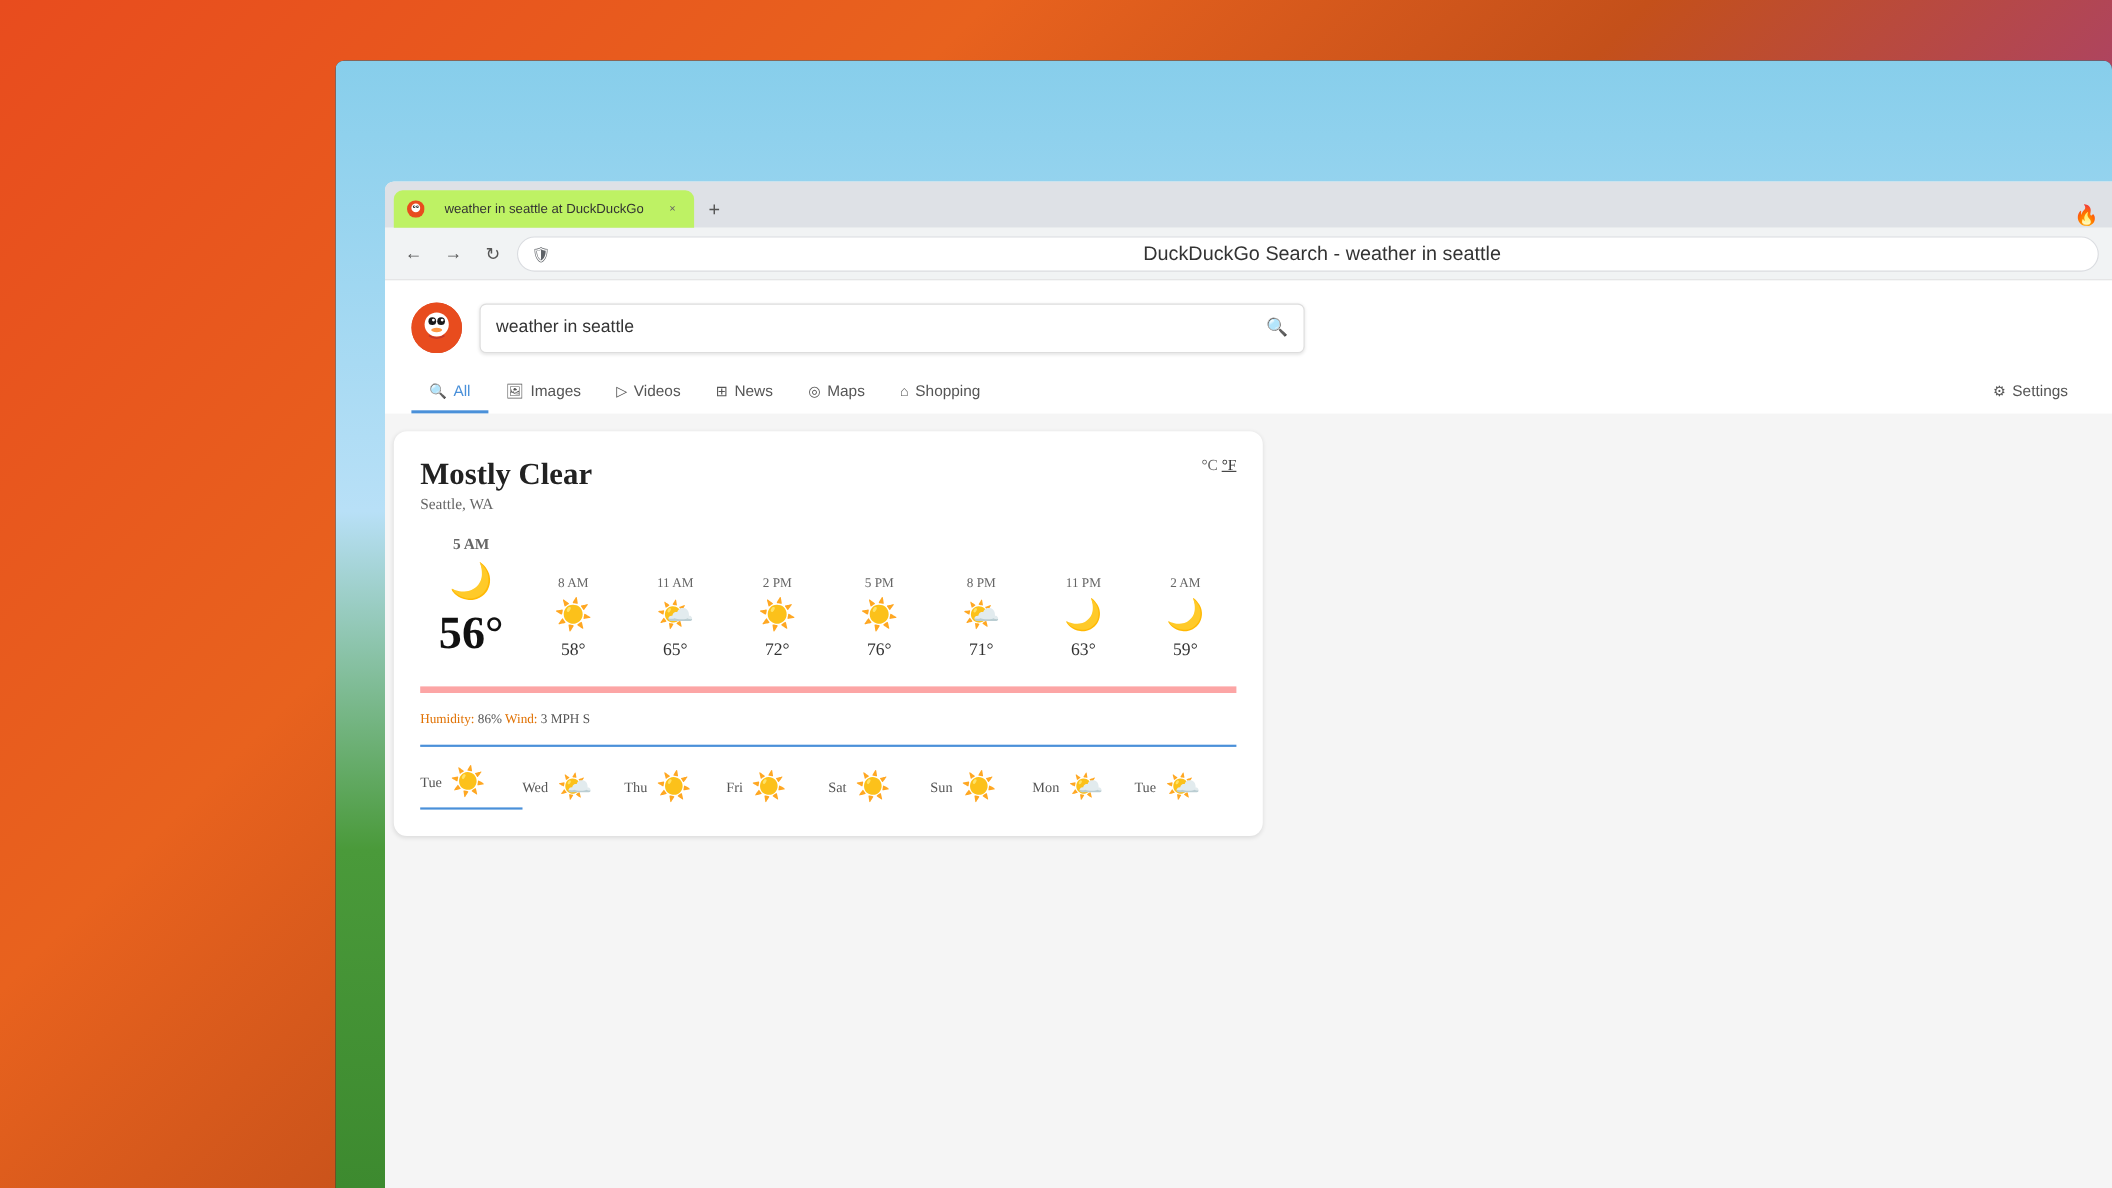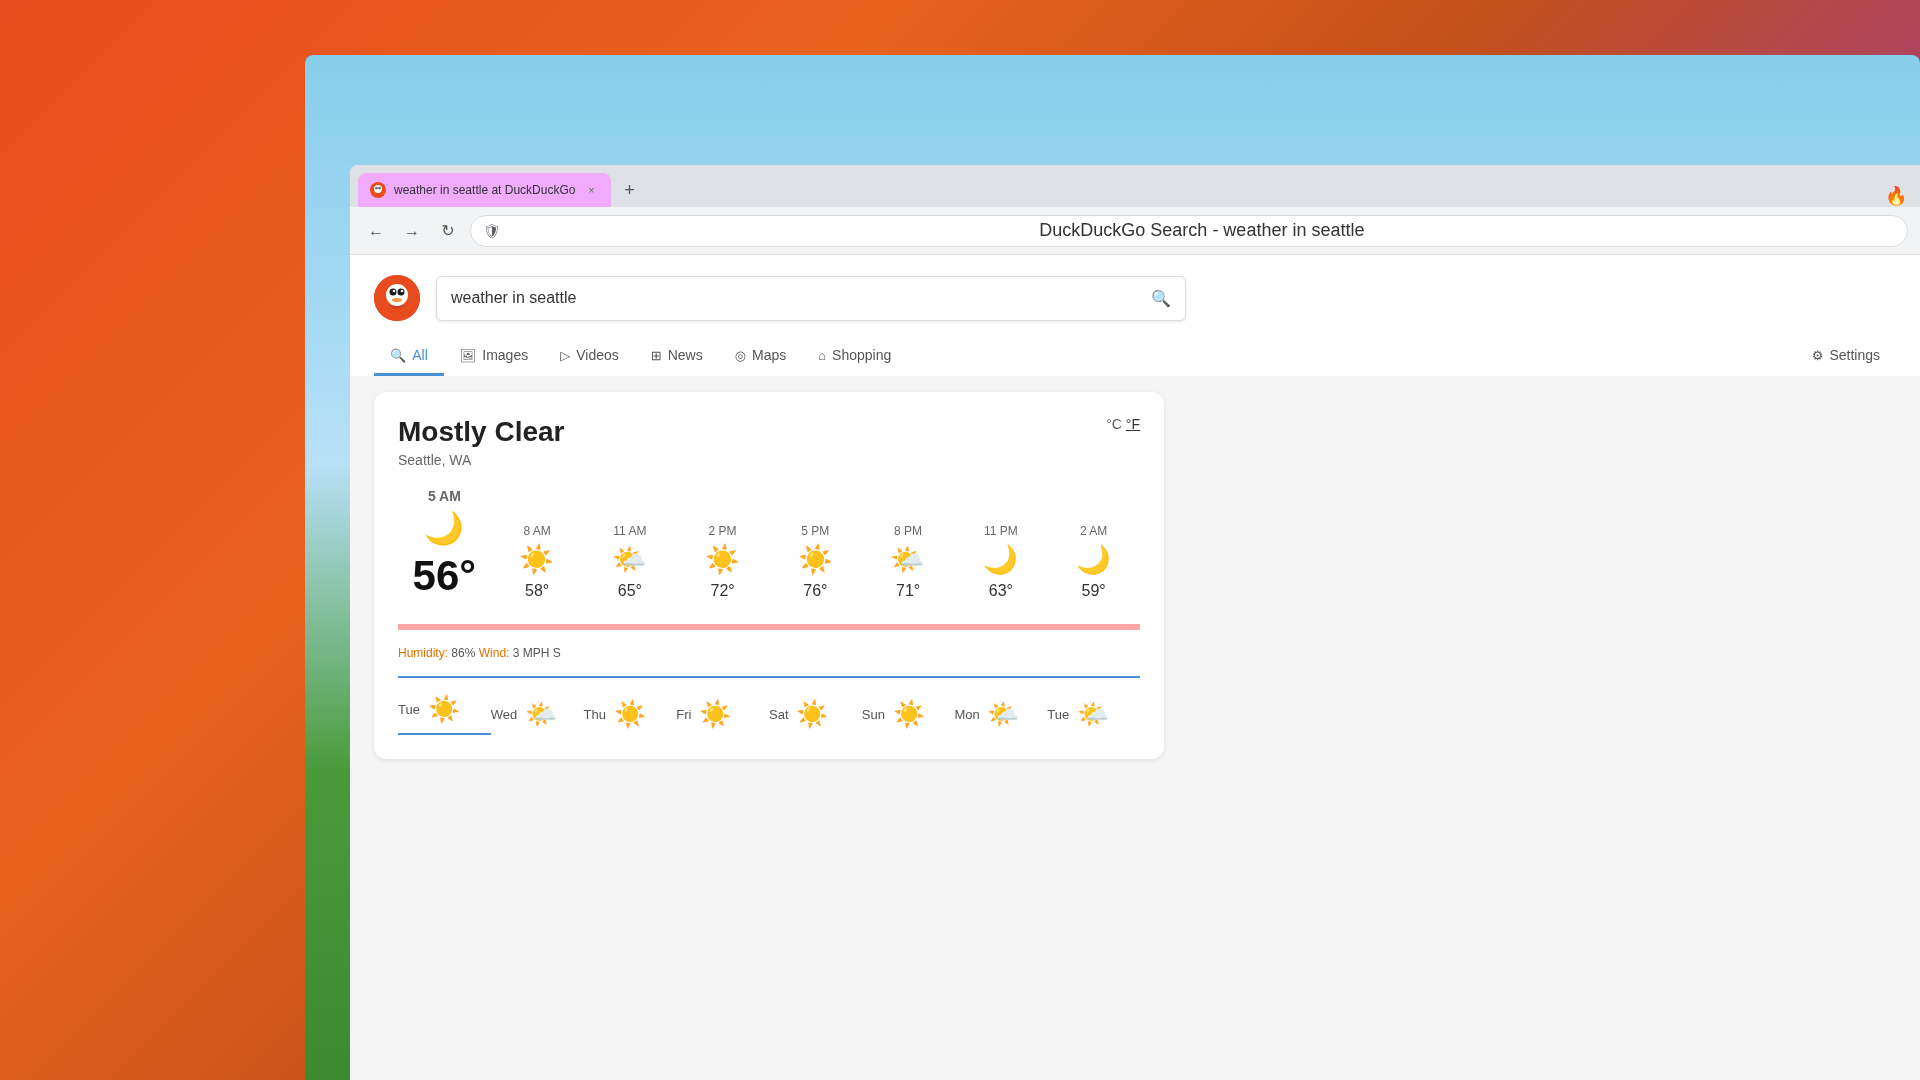--- a/index.html
+++ b/index.html
@@ -60,27 +60,27 @@
       align-items: flex-end;
       background: #dee1e6;
       padding: 8px 0 0 0;
       height: 42px;
       flex-shrink: 0;
     }
 
     .tab {
       display: flex;
       align-items: center;
-      background: #f0abfc;
+      background: #bef264;
       border-radius: 8px 8px 0 0;
       padding: 0 12px;
       height: 34px;
       min-width: 200px;
       max-width: 280px;
-      gap: 8px;
+      gap: 18px;
       position: relative;
       margin-left: 8px;
     }
 
     .tab-favicon {
       width: 16px;
       height: 16px;
       flex-shrink: 0;
     }
 
@@ -288,24 +288,25 @@
       cursor: pointer;
       display: flex;
       align-items: center;
       gap: 4px;
       padding: 4px 8px;
       border-radius: 4px;
     }
 
     
     .main-content {
-      padding: 16px 24px;
+      padding: 16px 8px;
       background: #f5f5f5;
       flex: 1;
       overflow: hidden;
+      font-family: Liberation Serif, serif;
     }
 
     
     .weather-card {
       background: white;
       border-radius: 12px;
       padding: 24px;
       max-width: 790px;
       box-shadow: 0 1px 4px rgba(0,0,0,0.1);
     }

